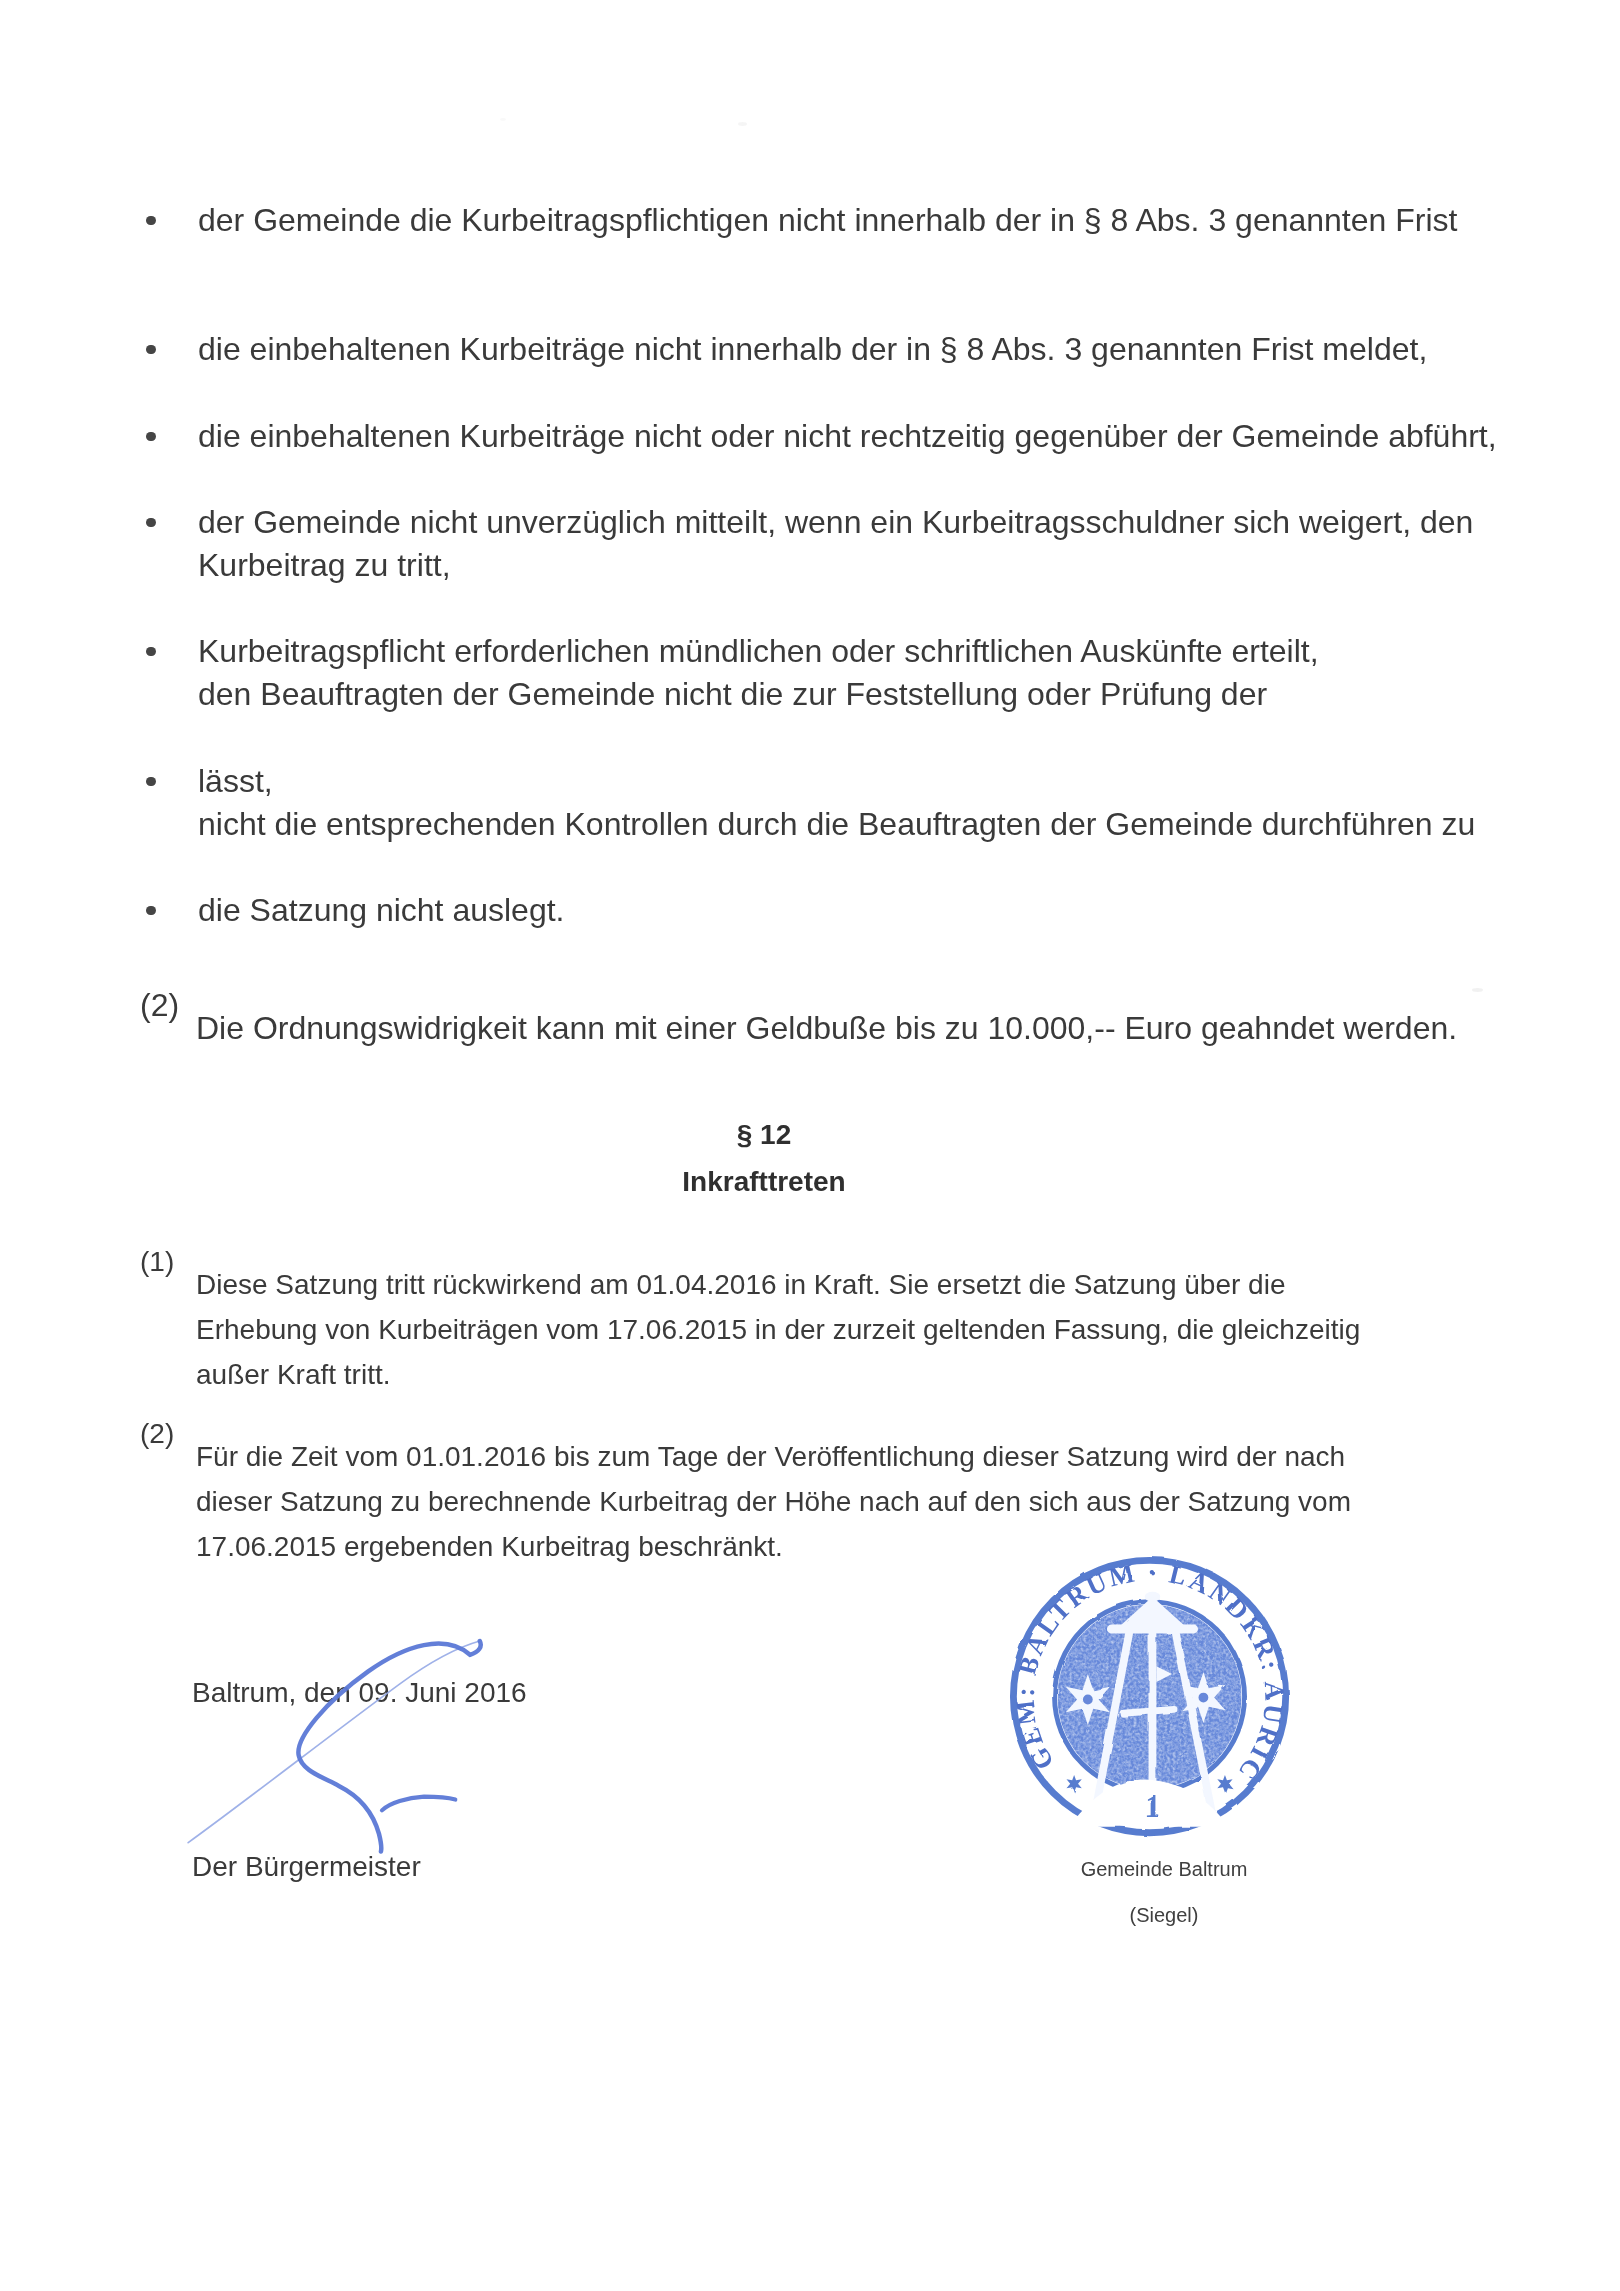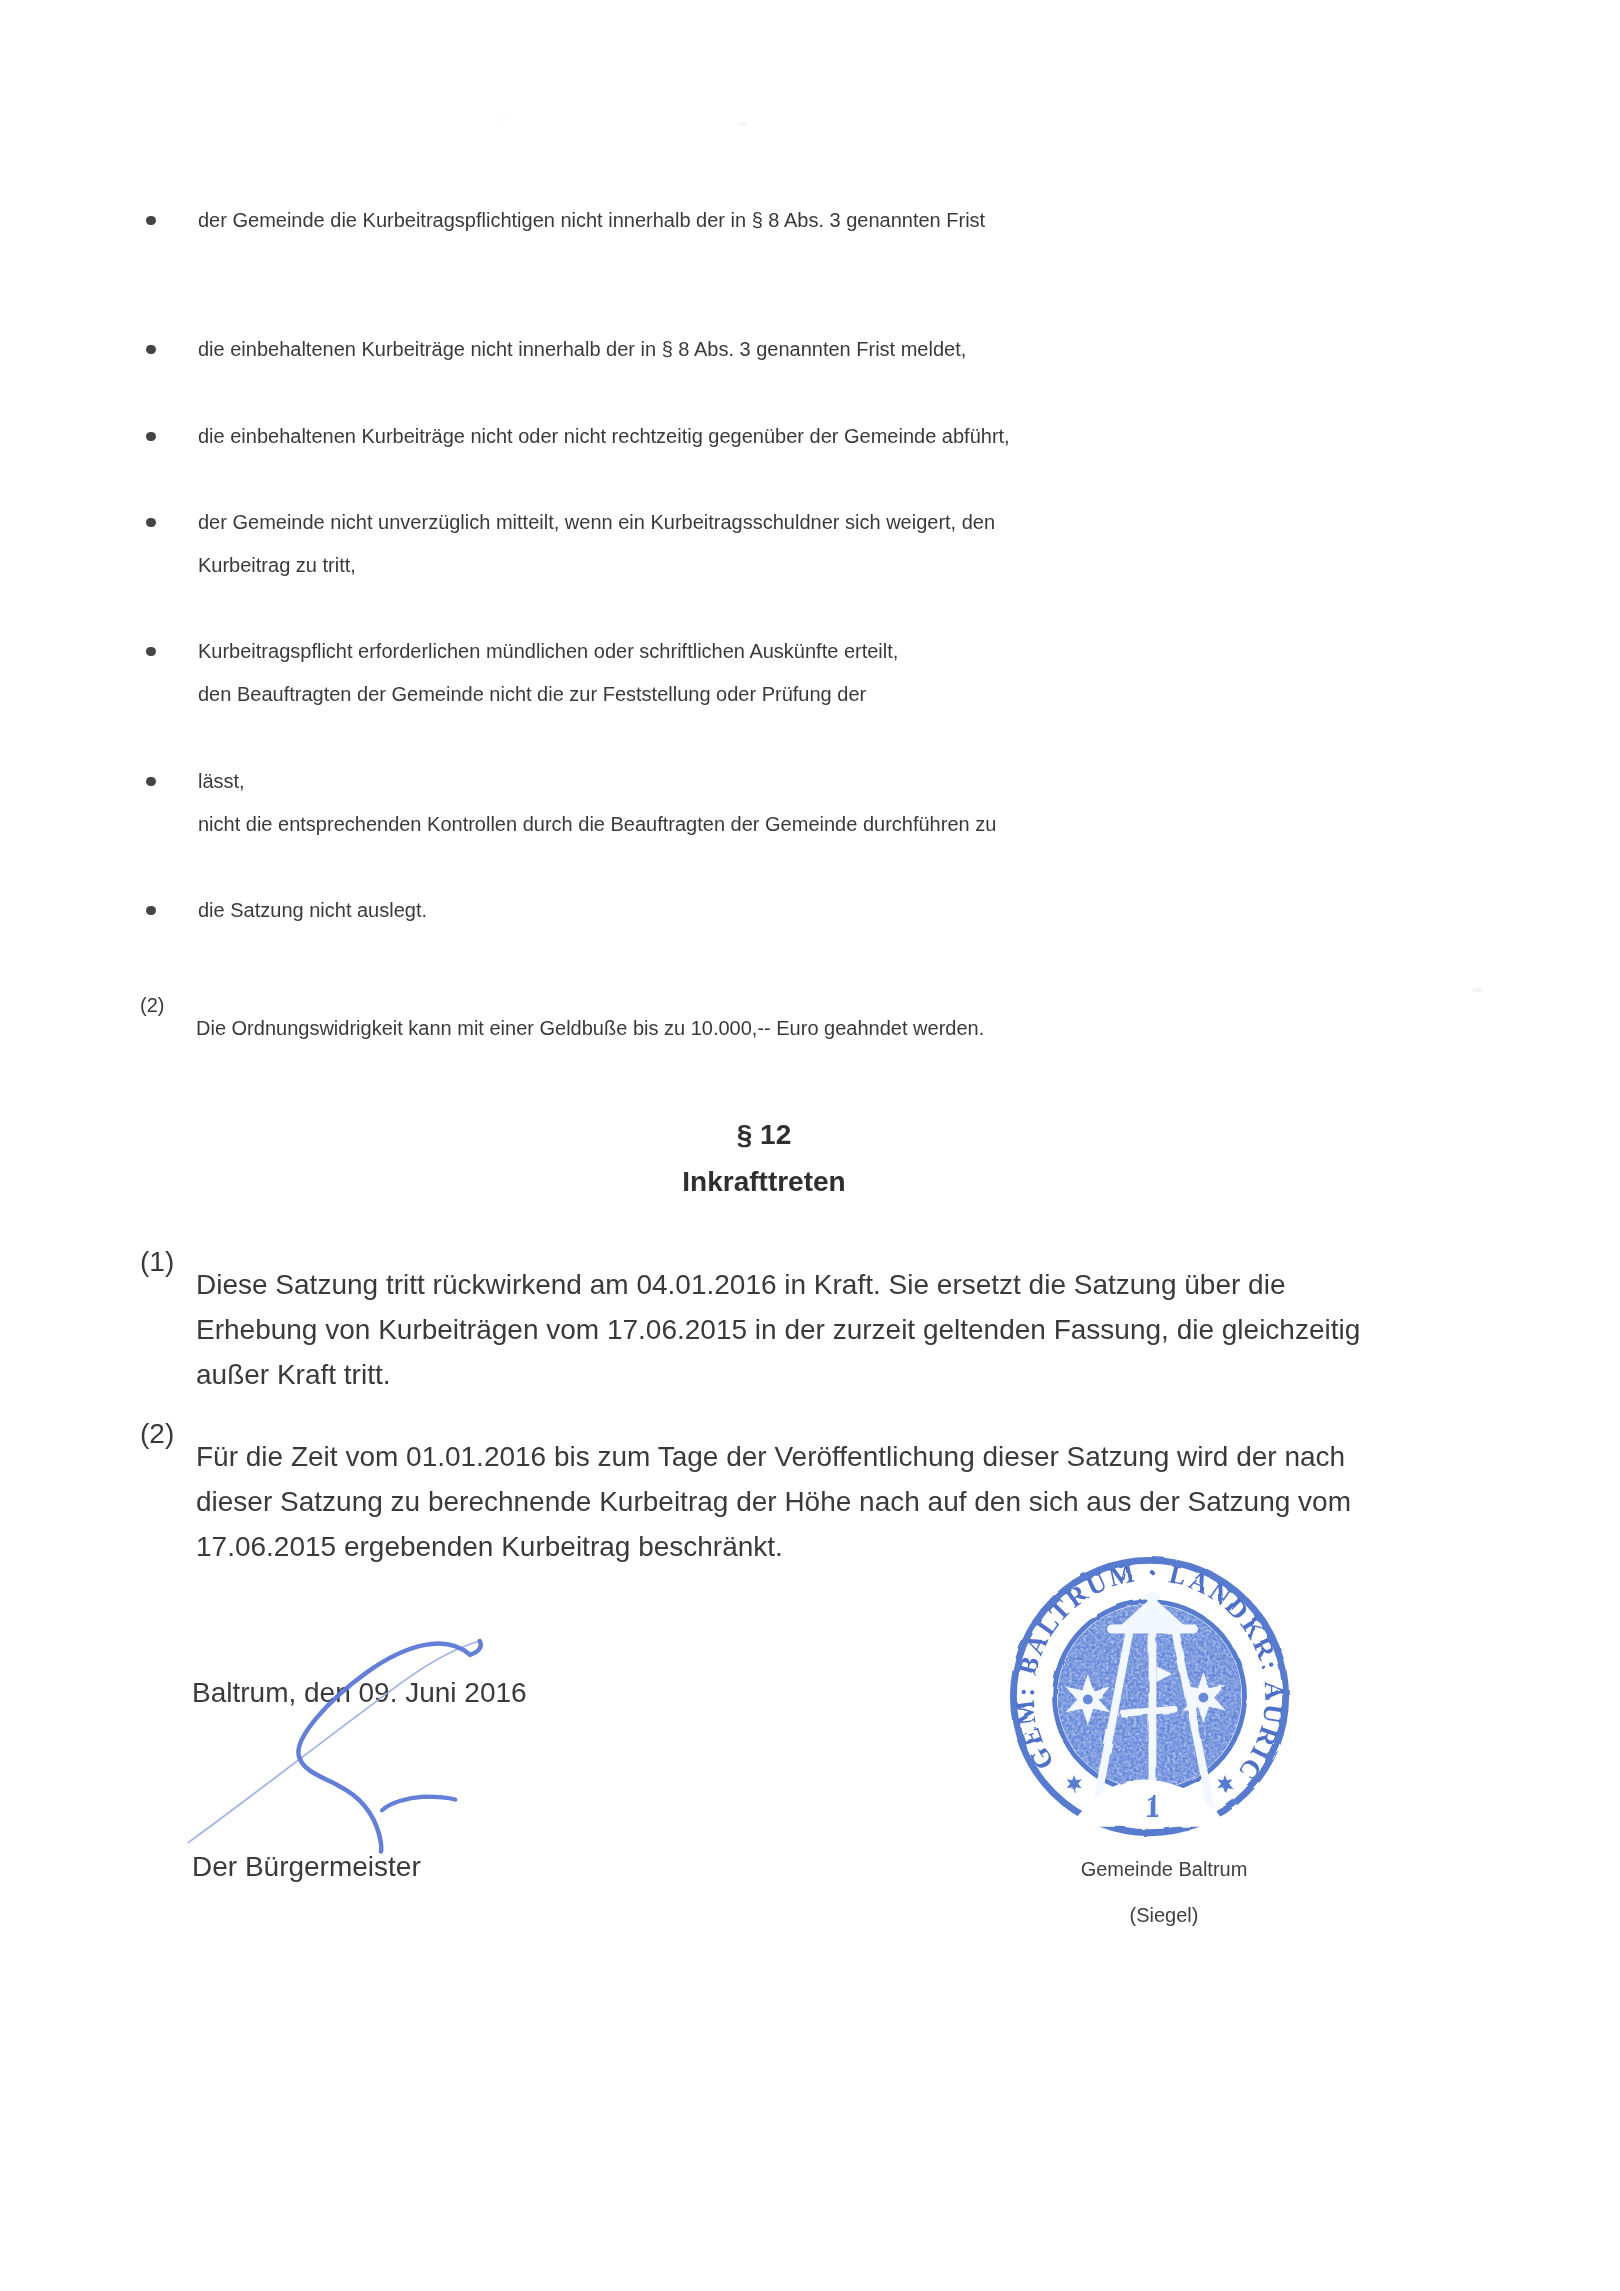--- a/index.html
+++ b/index.html
@@ -1,21 +1,21 @@
 <!DOCTYPE html>
 <html><head>
 <meta charset="utf-8">
 <style>
   html,body{margin:0;padding:0;background:#ffffff;}
   .page{
     position:relative;width:1620px;height:2292px;background:#ffffff;overflow:hidden;
     font-family:"Liberation Sans","DejaVu Sans",sans-serif;
     color:#3a3a3a;
   }
-  .ln{height:43px;line-height:43px;font-size:20px;white-space:nowrap;}
+  .ln{height:43px;line-height:43px;font-size:32px;white-space:nowrap;}
   .pln{height:45px;line-height:45px;font-size:28px;white-space:nowrap;}
   .bullet{position:absolute;left:0;top:0;width:100%;}
   .dot{position:absolute;left:146px;top:16.7px;width:9.8px;height:9.8px;border-radius:50%;background:#454545;}
   .btext{position:absolute;left:198px;top:0;}
   .para{position:absolute;left:0;width:100%;}
   .pnum{position:absolute;left:140px;top:0;}
   .ptext{position:absolute;left:196px;top:0;margin-top:23px;}
   .center-line{position:absolute;left:110px;width:1308px;text-align:center;
     font-weight:bold;color:#2f2f2f;font-size:28px;height:45px;line-height:45px;}
   .sig-label{position:absolute;left:192px;font-size:28px;height:45px;line-height:45px;white-space:nowrap;}
@@ -87,21 +87,21 @@
       <div class="ln">Die Ordnungswidrigkeit kann mit einer Geldbuße bis zu 10.000,-- Euro geahndet werden.</div>
     </div>
   </div>
 
   <div class="center-line" style="top:1112px">§ 12</div>
   <div class="center-line" style="top:1159px">Inkrafttreten</div>
 
   <div class="para" style="top:1239px">
     <div class="pnum pln">(1)</div>
     <div class="ptext">
-      <div class="pln">Diese Satzung tritt rückwirkend am 04.01.2016 in Kraft. Sie ersetzt die Satzung über die</div>
+      <div class="pln">Diese Satzung tritt rückwirkend am 01.04.2016 in Kraft. Sie ersetzt die Satzung über die</div>
       <div class="pln">Erhebung von Kurbeiträgen vom 17.06.2015 in der zurzeit geltenden Fassung, die gleichzeitig</div>
       <div class="pln">außer Kraft tritt.</div>
     </div>
   </div>
 
   <div class="para" style="top:1411px">
     <div class="pnum pln">(2)</div>
     <div class="ptext">
       <div class="pln">Für die Zeit vom 01.01.2016 bis zum Tage der Veröffentlichung dieser Satzung wird der nach</div>
       <div class="pln">dieser Satzung zu berechnende Kurbeitrag der Höhe nach auf den sich aus der Satzung vom</div>

